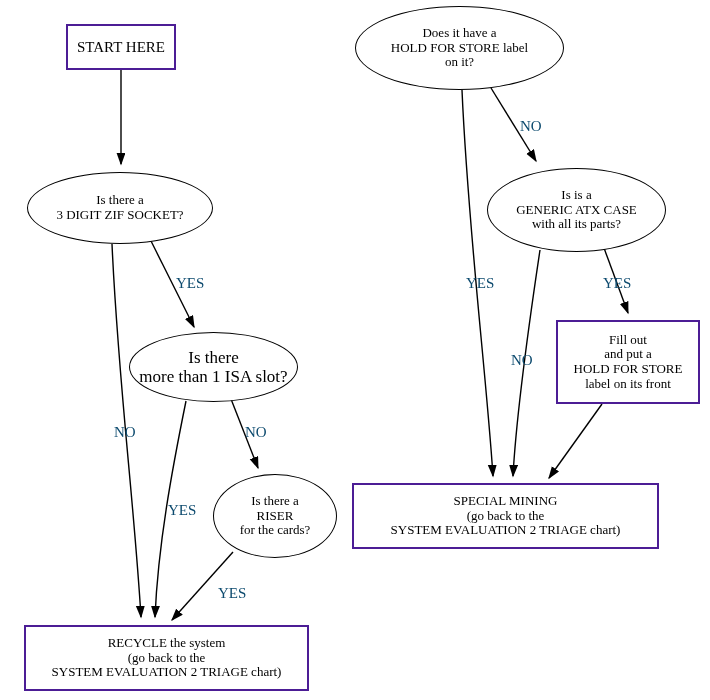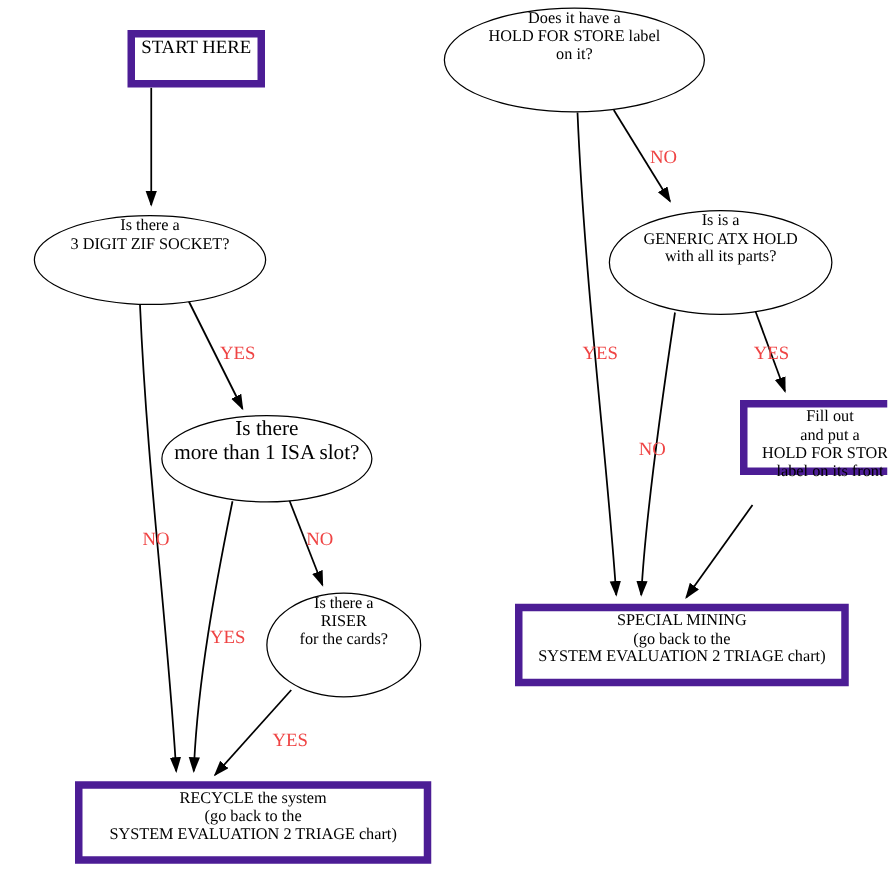--- a/index.html
+++ b/index.html
@@ -23,48 +23,47 @@
     left: 0;
     top: 0;
     width: 710px;
     height: 700px;
     pointer-events: none;
   }
   .node {
     position: absolute;
     box-sizing: border-box;
     display: flex;
-    align-items: flex-start;
+    align-items: center;
     justify-content: center;
     text-align: center;
     line-height: 1.12;
     color: #000;
   }
   .node.box {
-    border: 6px solid #4c1d95;
+    border: 2px solid #4c1d95;
     background: #fff;
-    margin-left: 36px;
   }
   .node.ellipse {
     border: 1px solid #000;
     border-radius: 50%;
     background: #fff;
   }
   .node .label {
     display: block;
     width: 100%;
     padding: 0 4px;
     box-sizing: border-box;
     white-space: pre-line;
   }
   .edge-label {
     position: absolute;
     font-family: "Liberation Serif", serif;
     font-size: 15px;
-    color: #ef4444;
+    color: #0c4a6e;
     white-space: pre;
   }
 </style>
 </head>
 <body>
 
 <div id="canvas">
 
   <svg class="edges" viewBox="0 0 710 700">
     <defs>
@@ -114,32 +113,32 @@
   </div>
 
   <div class="node ellipse" style="left:355px; top:6px; width:209px; height:84px; font-size:13px;">
     <span class="label">Does it have a
 HOLD FOR STORE label
 on it?</span>
   </div>
 
   <div class="node ellipse" style="left:487px; top:168px; width:179px; height:84px; font-size:13px;">
     <span class="label">Is is a
-GENERIC ATX HOLD
+GENERIC ATX CASE
 with all its parts?</span>
   </div>
 
-  <div class="node box" style="left:556px; top:320px; width:144px; height:60px; font-size:13px;">
+  <div class="node box" style="left:556px; top:320px; width:144px; height:84px; font-size:13px;">
     <span class="label">Fill out
 and put a
 HOLD FOR STORE
 label on its front</span>
   </div>
 
-  <div class="node box" style="left:376px; top:483px; width:267px; height:66px; font-size:13px;">
+  <div class="node box" style="left:352px; top:483px; width:307px; height:66px; font-size:13px;">
     <span class="label">SPECIAL MINING
 (go back to the
 SYSTEM EVALUATION 2 TRIAGE chart)</span>
   </div>
 
   <div class="edge-label" style="left:176px; top:275px;">YES</div>
   <div class="edge-label" style="left:114px; top:424px;">NO</div>
   <div class="edge-label" style="left:245px; top:424px;">NO</div>
   <div class="edge-label" style="left:168px; top:502px;">YES</div>
   <div class="edge-label" style="left:218px; top:585px;">YES</div>

